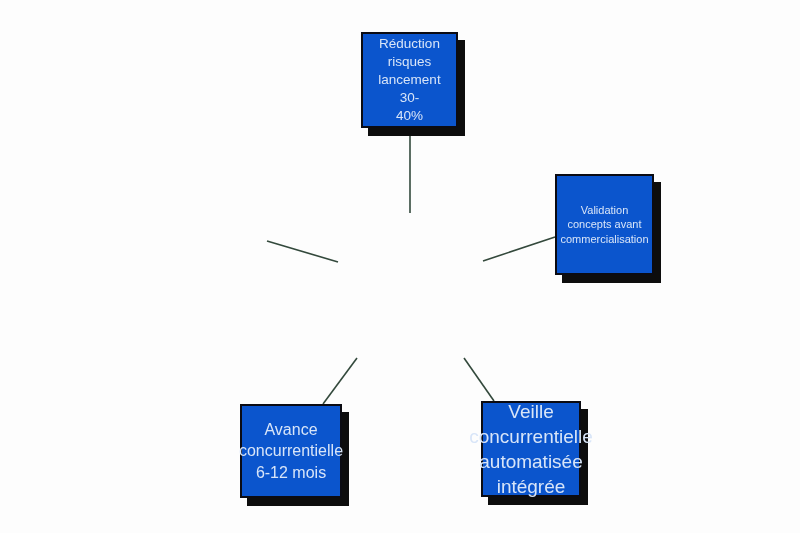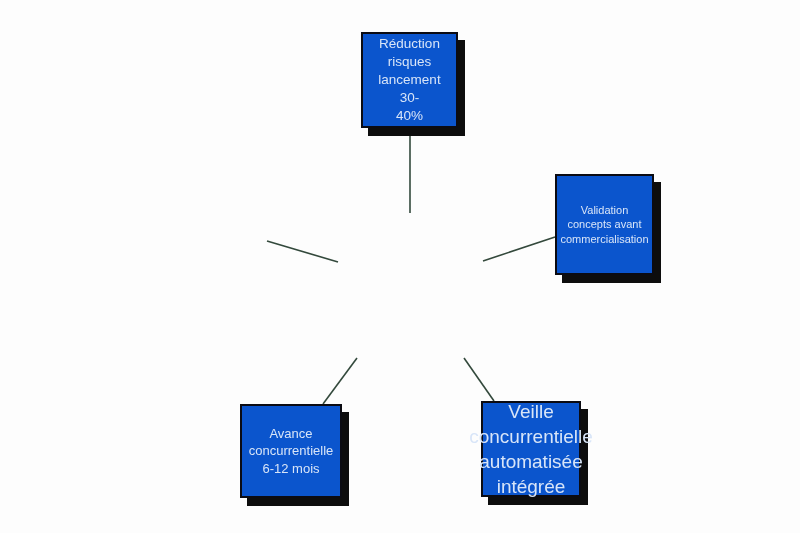--- a/index.html
+++ b/index.html
@@ -36,21 +36,21 @@
     padding: 4px;
   }
   .node-label {
     white-space: pre-line;
     line-height: 1.32;
   }
   .node-top          { left: 361px; top: 32px;  width: 97px;  height: 96px;  font-size: 13.5px; }
   .node-left         { left: 166px; top: 174px; width: 99px;  height: 96px;  font-size: 13.5px; }
   .node-right        { left: 555px; top: 174px; width: 99px;  height: 101px; font-size: 11px; }
   .node-center       { left: 338px; top: 213px; width: 144px; height: 144px; font-size: 15.5px; }
-  .node-bottom-left  { left: 240px; top: 404px; width: 102px; height: 94px;  font-size: 13px; }
+  .node-bottom-left  { left: 240px; top: 404px; width: 102px; height: 94px;  font-size: 16px; }
   .node-bottom-right { left: 481px; top: 401px; width: 100px; height: 96px;  font-size: 19px; }
 </style>
 </head>
 <body>
 
 <div class="canvas">
 
   <svg class="connectors" viewBox="0 0 800 533" xmlns="http://www.w3.org/2000/svg">
     <line x1="410" y1="128" x2="410" y2="213" stroke="#33493c" stroke-width="1.6"></line>
     <line x1="267" y1="241" x2="338" y2="262" stroke="#33493c" stroke-width="1.6"></line>

